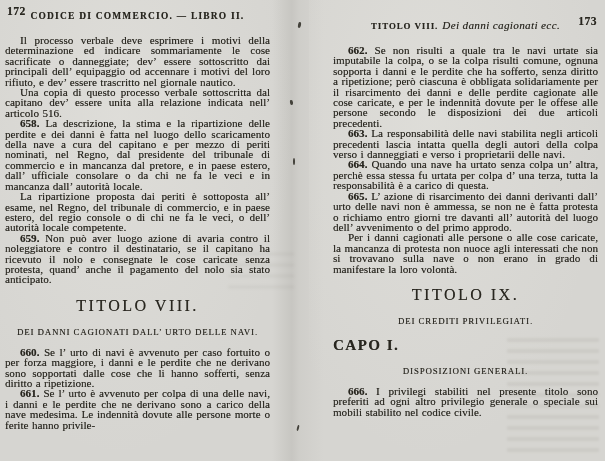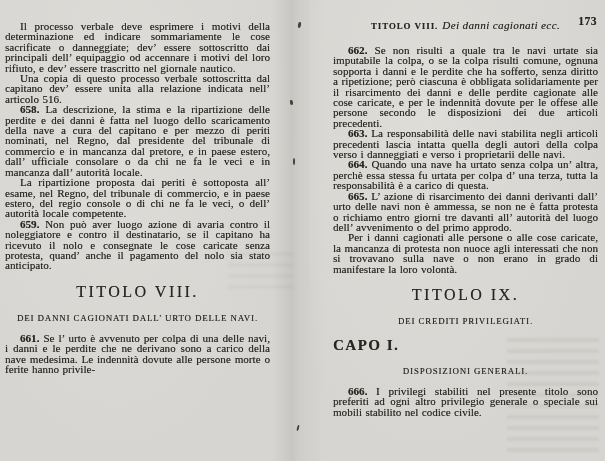--- a/index.html
+++ b/index.html
@@ -76,28 +76,35 @@
   .g2 { left: 228px; top: 252px; width: 66px;  height: 40px; opacity: 0.35; }
 </style>
 </head>
 <body>
 
 <div class="spread">
 
   <div class="seam"></div>
 
   <div class="page page-left">
+    <div class="running-head">
+      <span class="page-num">172</span>
+      <span class="run-center">
+        <span class="run-caps">CODICE DI COMMERCIO. — LIBRO II.</span>
+      </span>
+    </div>
     <div class="body-col">
         <p class="par">Il processo verbale deve esprimere i motivi della determinazione ed indicare sommariamente le cose sacrificate o danneggiate; dev’ essere sottoscritto dai principali dell’ equipaggio od accennare i motivi del loro rifiuto, e dev’ essere trascritto nel giornale nautico.</p>
         <p class="par">Una copia di questo processo verbale sottoscritta dal capitano dev’ essere unita alla relazione indicata nell’ articolo 516.</p>
         <p class="par"><span class="art-num">658.</span> <span>La descrizione, la stima e la ripartizione delle perdite e dei danni è fatta nel luogo dello scaricamento della nave a cura del capitano e per mezzo di periti nominati, nel Regno, dal presidente del tribunale di commercio e in mancanza dal pretore, e in paese estero, dall’ ufficiale consolare o da chi ne fa le veci e in mancanza dall’ autorità locale.</span></p>
         <p class="par">La ripartizione proposta dai periti è sottoposta all’ esame, nel Regno, del tribunale di commercio, e in paese estero, del regio console o di chi ne fa le veci, o dell’ autorità locale competente.</p>
         <p class="par"><span class="art-num">659.</span> <span>Non può aver luogo azione di avaria contro il noleggiatore e contro il destinatario, se il capitano ha ricevuto il nolo e consegnate le cose caricate senza protesta, quand’ anche il pagamento del nolo sia stato anticipato.</span></p>
         <div class="titolo">TITOLO VIII.</div>
         <div class="rubric">DEI DANNI CAGIONATI DALL’ URTO DELLE NAVI.</div>
+        <p class="par"><span class="art-num">660.</span> <span>Se l’ urto di navi è avvenuto per caso fortuito o per forza maggiore, i danni e le perdite che ne derivano sono sopportati dalle cose che li hanno sofferti, senza diritto a ripetizione.</span></p>
         <p class="par"><span class="art-num">661.</span> <span>Se l’ urto è avvenuto per colpa di una delle navi, i danni e le perdite che ne derivano sono a carico della nave medesima. Le indennità dovute alle persone morte o ferite hanno privile-</span></p>
       </div>
   </div>
 
   <div class="page page-right">
     <div class="running-head">
       <span class="run-center">
         <span class="run-caps">TITOLO VIII.</span><span class="run-italic">Dei danni cagionati ecc.</span>
       </span>
       <span class="page-num">173</span>

